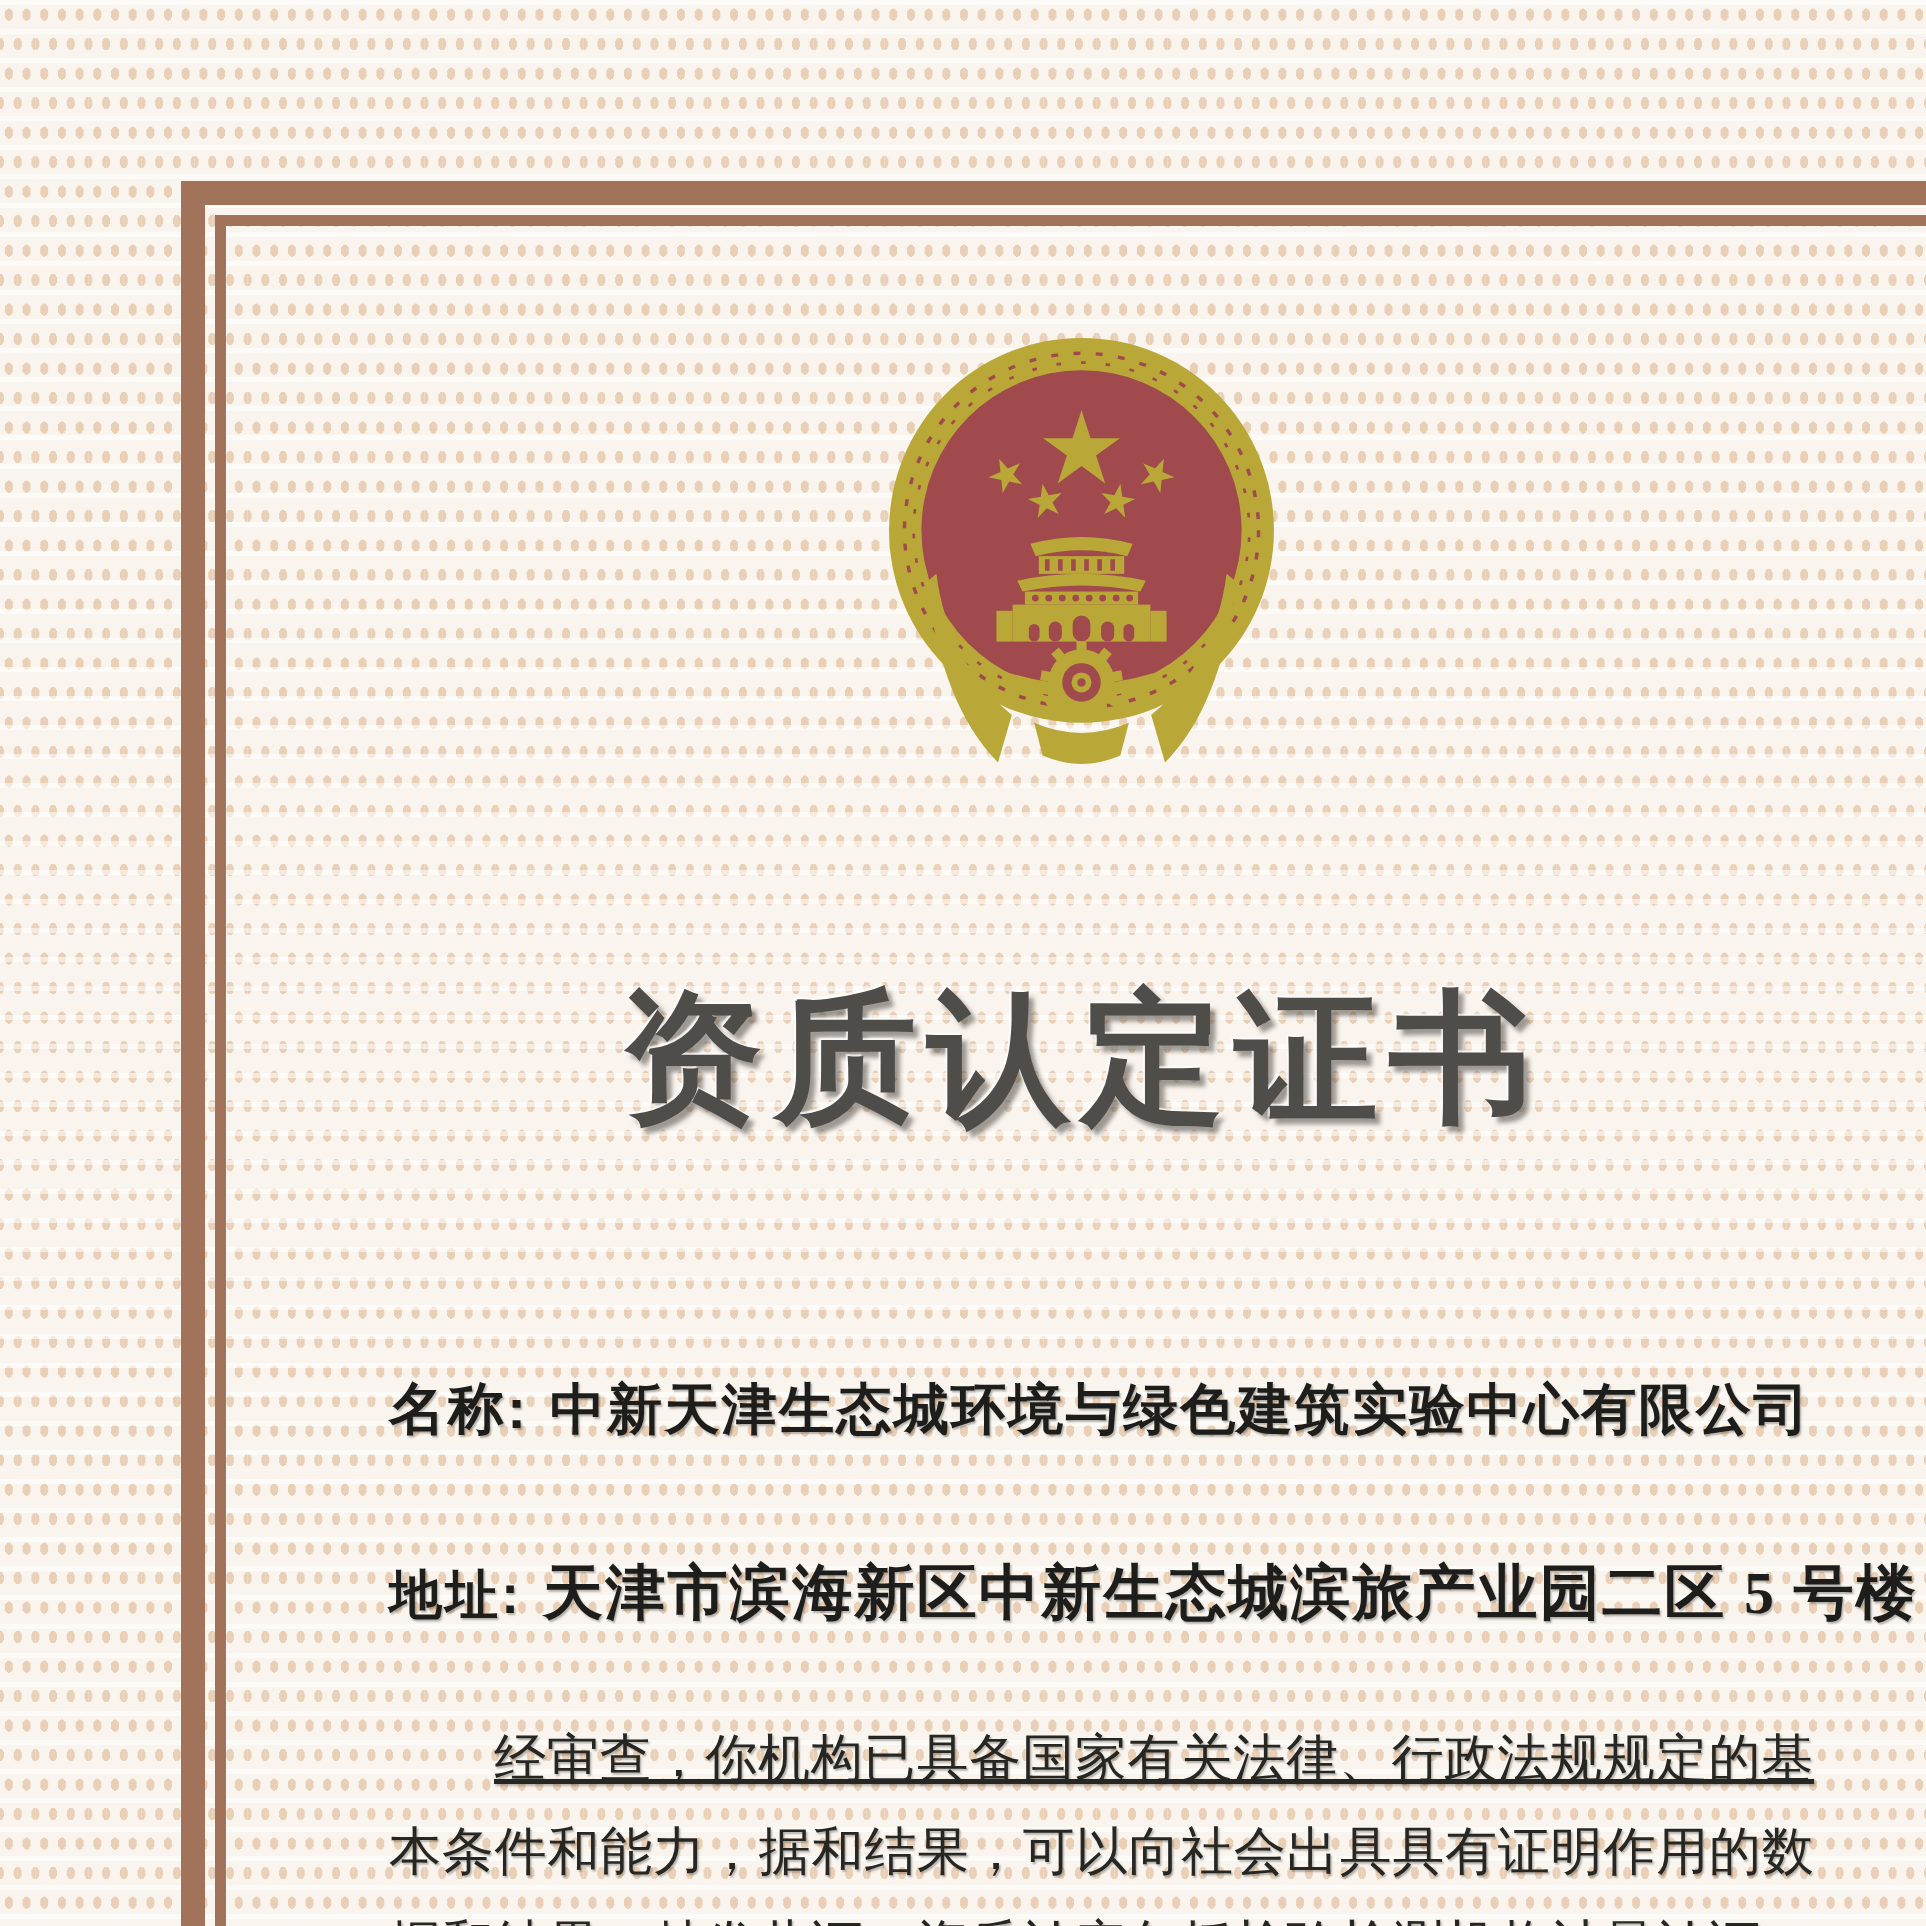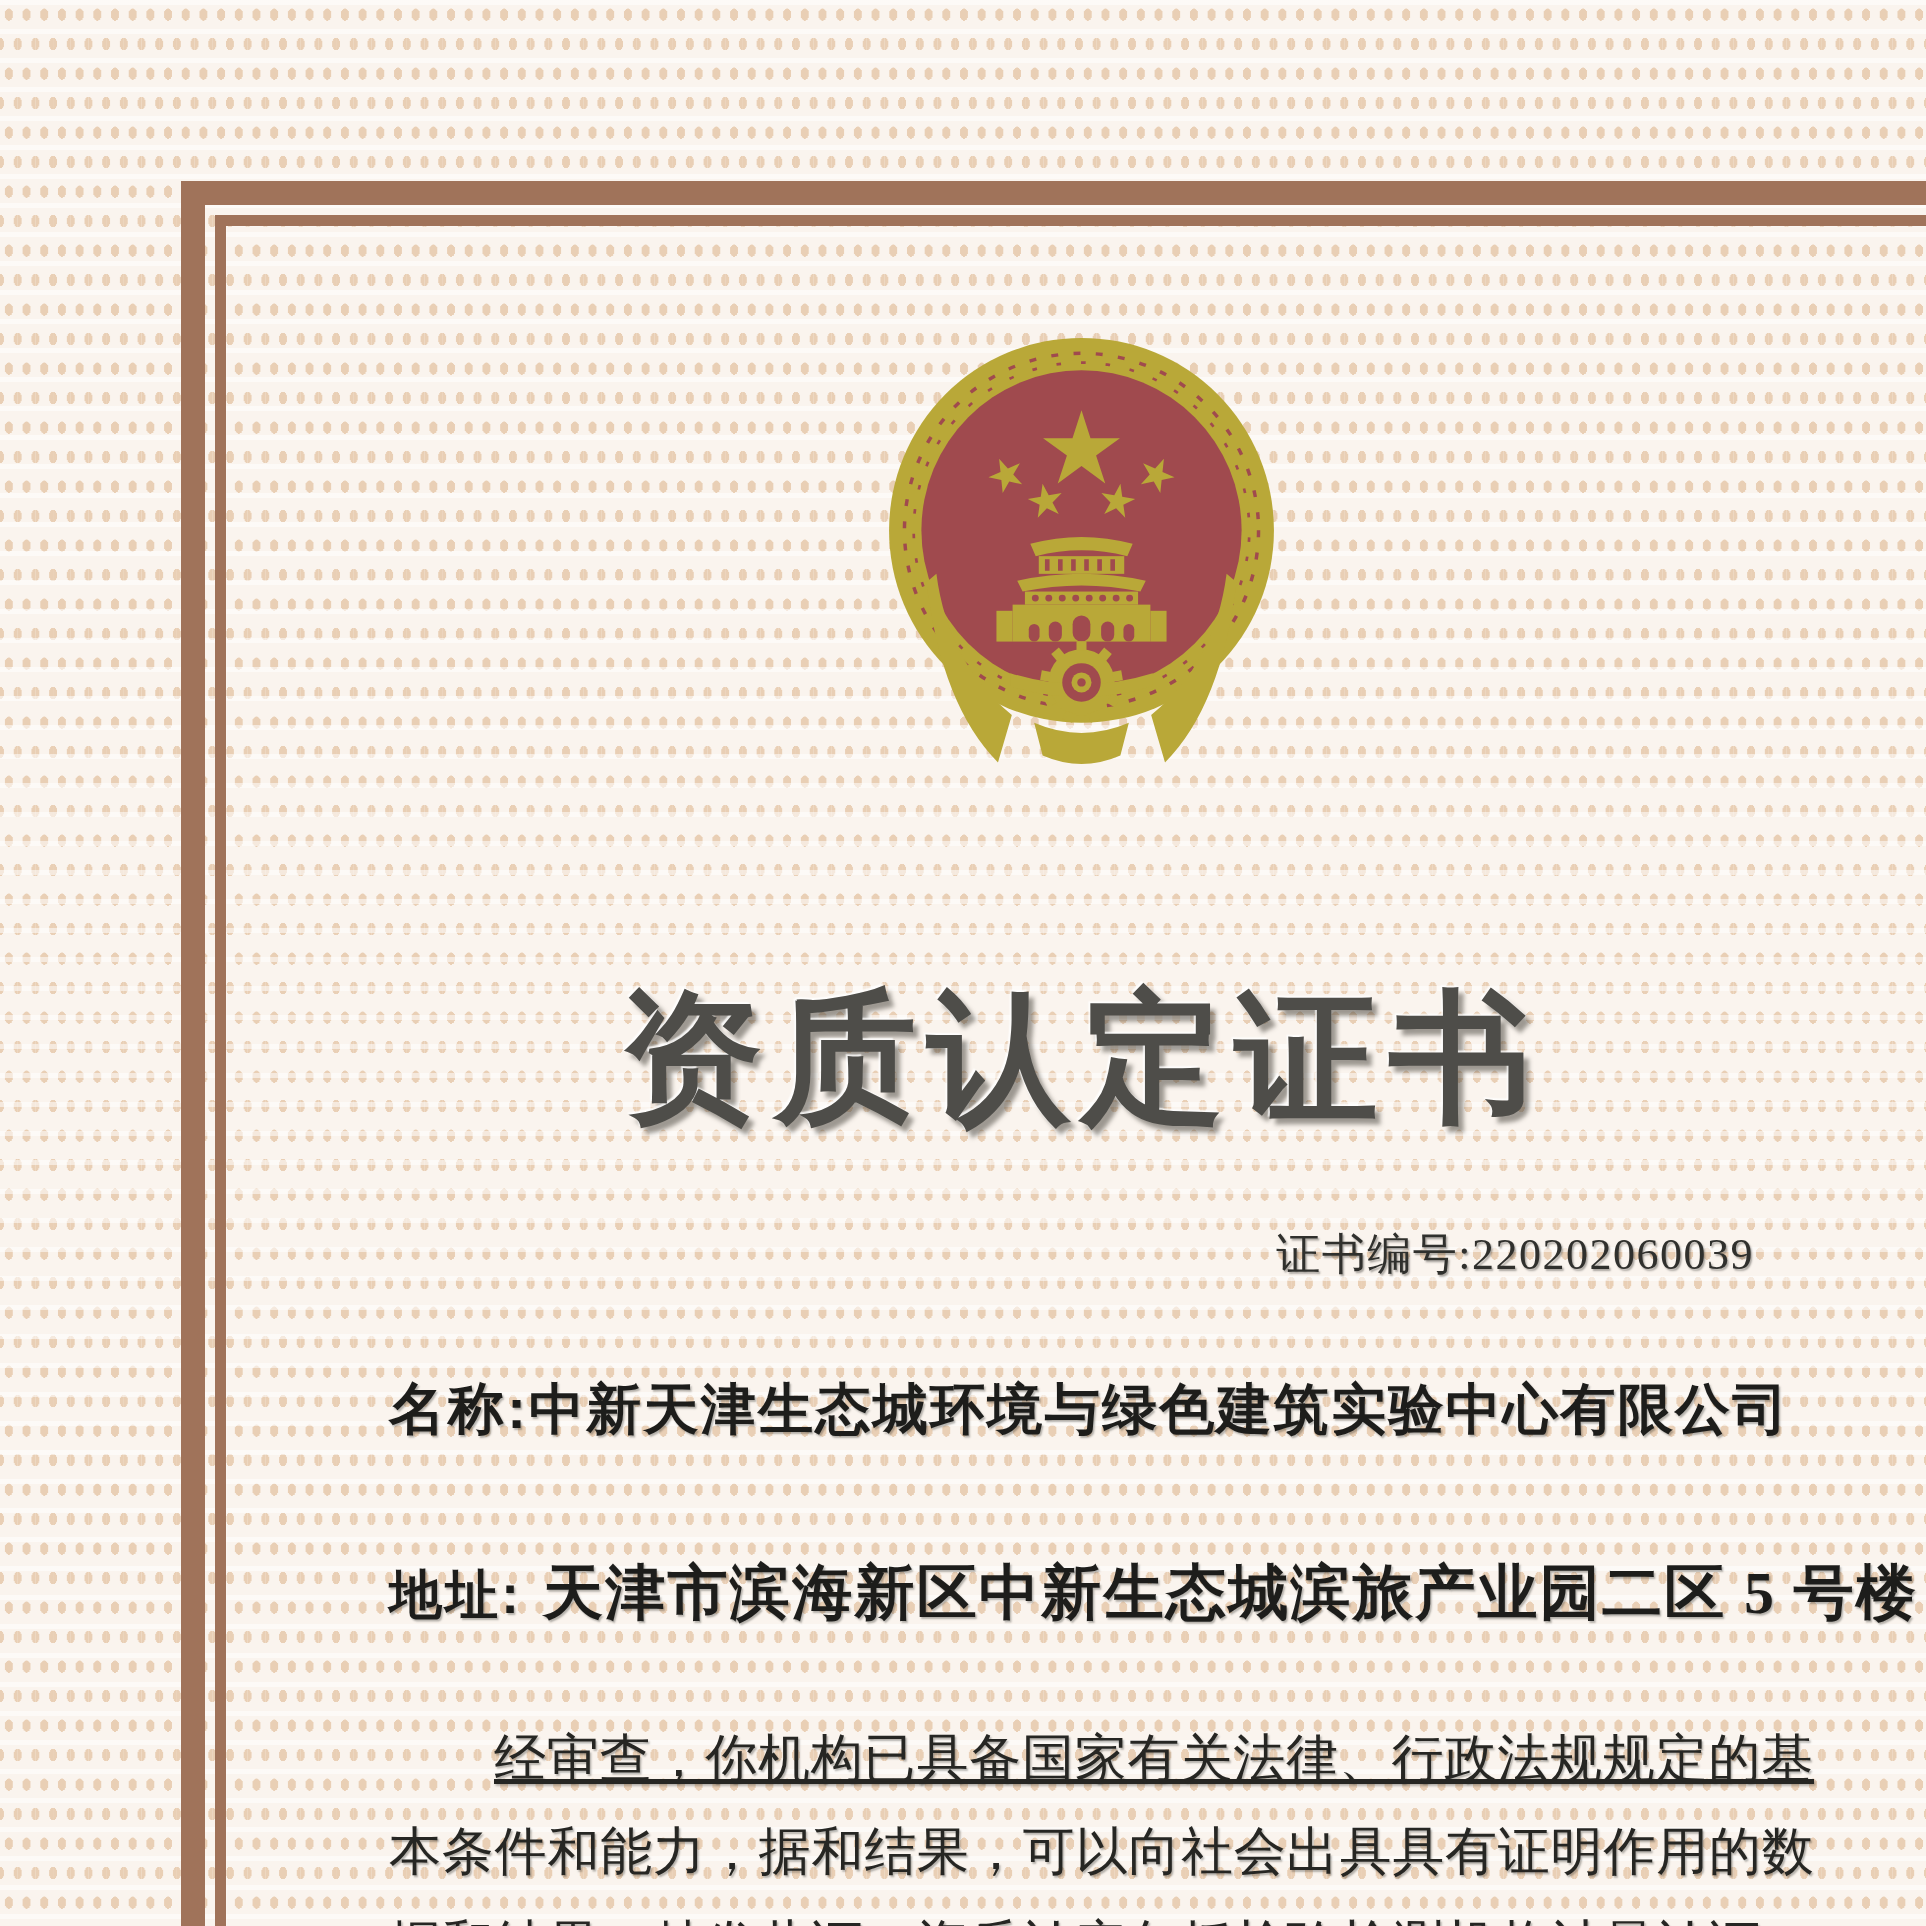--- a/index.html
+++ b/index.html
@@ -50,21 +50,21 @@
   .row .lbl{
     font-family:"Liberation Sans","DejaVu Sans",sans-serif;
     font-weight:bold;letter-spacing:3.1px;
     text-shadow:1.5px 1.9px 1.9px rgba(50,48,42,.35);
   }
   .row .val{
     font-weight:bold;letter-spacing:2.3px;
     text-shadow:1.5px 1.9px 1.9px rgba(50,48,42,.35);
   }
   .name-row{top:1377px;font-size:56px;line-height:1.15;}
-  .name-row .val{font-size:55px;}
+  .name-row .val{font-size:55px;margin-left:21px;}
   .addr-row{top:1559px;font-size:53px;line-height:1.15;}
   .addr-row .val{font-size:60px;margin-left:21px;}
   .para{
     position:absolute;left:389px;top:1712px;width:1418px;
     font-size:52px;line-height:93px;color:#262623;
   }
   .para .pline{white-space:nowrap;text-shadow:1.5px 1.9px 1.9px rgba(50,48,42,.35);letter-spacing:0.8px;}
   .para .indent{padding-left:105px;text-decoration:underline;}
 </style>
 </head>
@@ -145,21 +145,20 @@
         <path d="M 392,1005 Q 515,1058 638,1005 L 616,1090 Q 515,1134 414,1090 Z"></path>
       </g>
       <circle cx="515" cy="900" r="50" fill="#a04a4e"></circle>
       <circle cx="515" cy="900" r="26" fill="#b9a838"></circle>
       <circle cx="515" cy="900" r="11" fill="#a04a4e"></circle>
     </g>
   </svg>
 
   <div class="title2">资质认定证书</div>
 
-  <div class="certno"><span>证书编号:</span><span>220202060039</span></div>
 
   <div class="row name-row">
     <span class="lbl">名称:</span><span class="val">中新天津生态城环境与绿色建筑实验中心有限公司</span>
   </div>
   <div class="row addr-row">
     <span class="lbl">地址:</span><span class="val">天津市滨海新区中新生态城滨旅产业园二区 5 号楼</span>
   </div>
 
   <div class="para">
     <div class="pline indent">经审查，你机构已具备国家有关法律、行政法规规定的基</div>

